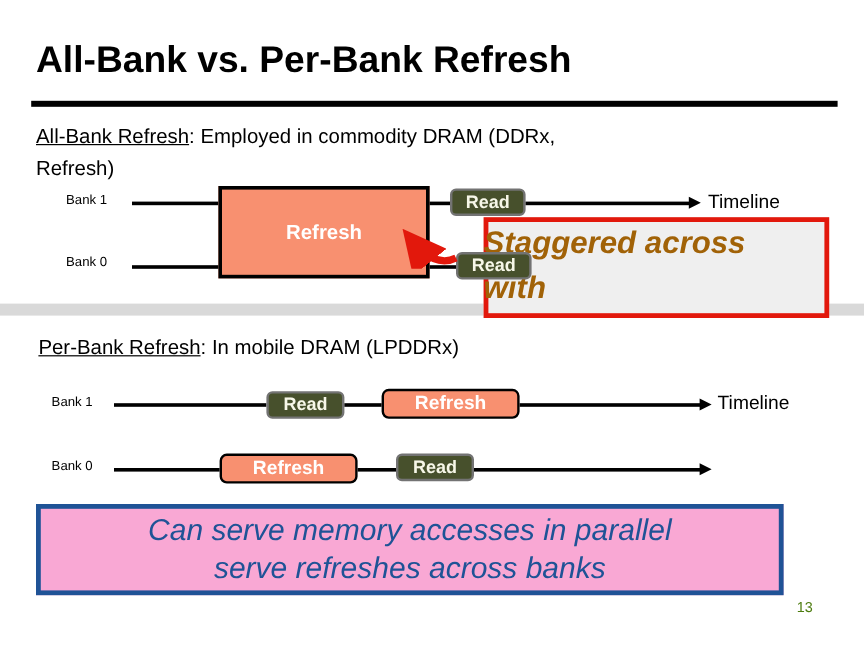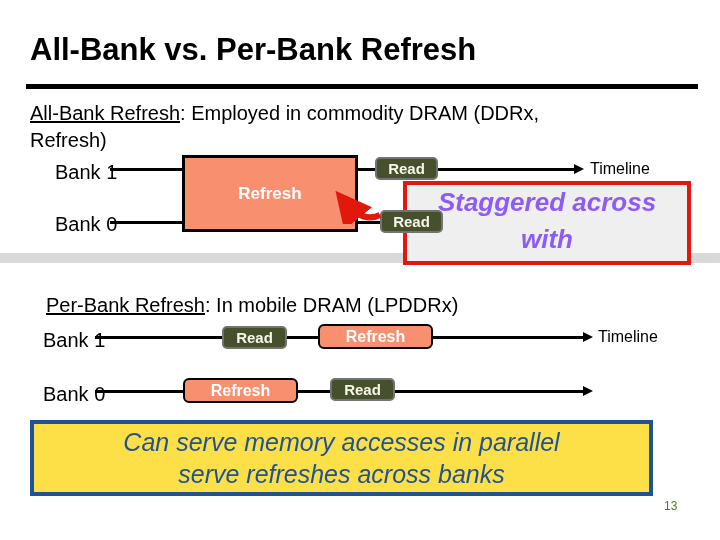--- a/index.html
+++ b/index.html
@@ -7,23 +7,23 @@
     position:relative;width:720px;height:540px;background:#ffffff;
     font-family:"Liberation Sans","DejaVu Sans",sans-serif;overflow:hidden;
     margin:0 auto;
   }
   .abs{position:absolute;}
   .slide-title{
     left:30px;top:32px;font-size:31px;font-weight:bold;color:#000;
     letter-spacing:0px;white-space:nowrap;
   }
   .title-rule{left:26px;top:84px;width:672px;height:5px;background:#000;}
-  .body-text{font-size:20px;color:#000;line-height:27px;white-space:nowrap;}
+  .body-text{font-size:17px;color:#000;line-height:27px;white-space:nowrap;}
   .uline{text-decoration:underline;}
-  .bank-label{font-size:20px;color:#000;white-space:nowrap;}
+  .bank-label{font-size:11px;color:#000;white-space:nowrap;}
   .tl-line{height:3px;background:#000;}
   .tl-arrowhead{
     width:0;height:0;border-top:5px solid transparent;border-bottom:5px solid transparent;
     border-left:10px solid #000;
   }
   .timeline-label{font-size:16px;color:#000;white-space:nowrap;}
   .refresh-box-big{
     left:182px;top:155px;width:176px;height:77px;background:#F89070;
     border:3px solid #000;box-sizing:border-box;
     display:flex;align-items:center;justify-content:center;
@@ -40,26 +40,26 @@
     display:flex;align-items:center;justify-content:center;
     color:#fff;font-weight:bold;font-size:16px;
     width:115px;height:25px;
   }
   .gray-stripe{left:0;top:253px;width:720px;height:10px;background:#D9D9D9;}
   .callout-red-box{
     left:403px;top:181px;width:288px;height:84px;background:#EFEFEF;
     border:4px solid #E2180C;box-sizing:border-box;z-index:3;
   }
   .callout-red-text{
-    left:403px;top:184px;width:288px;text-align:center;z-index:4;
-    color:#8b5cf6;font-size:26px;font-style:italic;font-weight:bold;
+    left:403px;top:184px;width:288px;text-align:left;z-index:4;
+    color:#a16207;font-size:26px;font-style:italic;font-weight:bold;
     line-height:37px;white-space:nowrap;
   }
   .callout-blue-box{
-    left:30px;top:420px;width:623px;height:76px;background:#fde047;
+    left:30px;top:420px;width:623px;height:76px;background:#f9a8d4;
     border:4px solid #1F5396;box-sizing:border-box;z-index:3;
     display:flex;flex-direction:column;align-items:center;justify-content:center;
     color:#1F5396;font-size:25px;font-style:italic;line-height:32px;text-align:center;
   }
   .page-number{left:664px;top:499px;font-size:12px;color:#4d7c0f;}
 </style>
 </head>
 <body>
 
 <div class="slide">
@@ -104,21 +104,21 @@
   </svg>
 
   <div class="abs gray-stripe"></div>
 
   <div class="abs callout-red-box"></div>
   <div class="abs callout-red-text">
     <div>Staggered across</div>
     <div>with</div>
   </div>
 
-  <div class="abs body-text" style="left:46px;top:276px;margin-top:16px;">
+  <div class="abs body-text" style="left:32px;top:276px;">
     <span class="uline">Per-Bank Refresh</span><span>: In mobile DRAM (LPDDRx)</span>
   </div>
 
   <div class="abs bank-label" style="left:43px;top:329px;">Bank 1</div>
   <div class="abs tl-line" style="left:95px;top:336px;width:127px;"></div>
   <div class="abs read-box" style="left:222px;top:326px;width:65px;">
     <span>Read</span>
   </div>
   <div class="abs tl-line" style="left:287px;top:336px;width:31px;"></div>
   <div class="abs refresh-box-small" style="left:318px;top:324px;">

